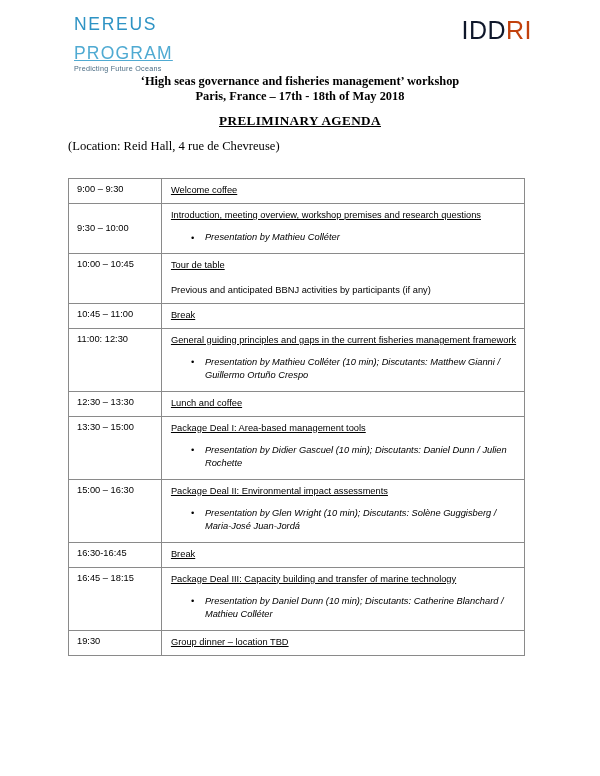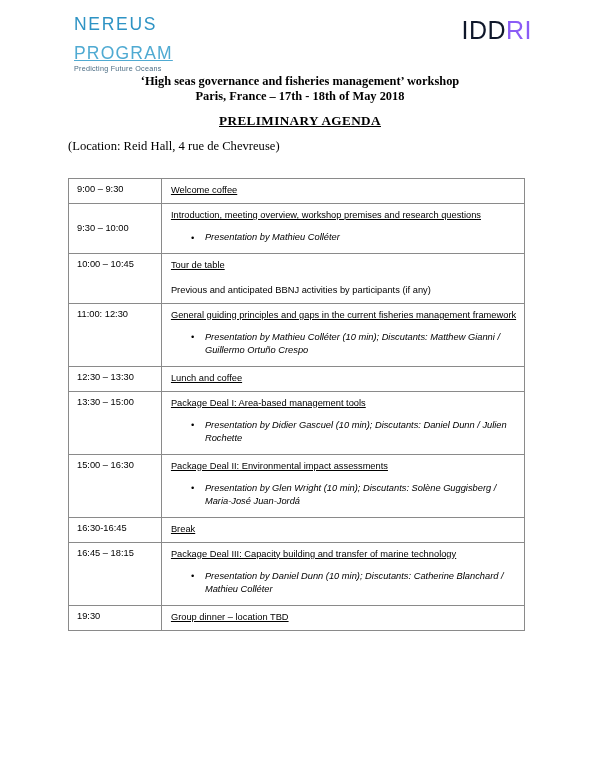--- a/index.html
+++ b/index.html
@@ -72,21 +72,21 @@
     right: 68px;
     top: 6px;
     font-family: "Liberation Sans", sans-serif;
     font-size: 25px;
     font-weight: 400;
     letter-spacing: 0.5px;
     line-height: 1;
     user-select: none;
   }
   .iddri-red { color: #0f172a; }
-  .iddri-gray { color: #8b5cf6; }
+  .iddri-gray { color: #c2410c; }
 
   
   .doc-title {
     position: absolute;
     top: 74px;
     left: 0;
     width: 600px;
     text-align: center;
     font-family: "Liberation Serif", serif;
     font-weight: bold;
@@ -232,20 +232,26 @@
           </td>
         </tr>
         <tr>
           <td class="time-col">10:00 – 10:45</td>
           <td class="desc-col">
             <span class="desc-main">Tour de table</span>
             <span class="desc-second">Previous and anticipated BBNJ activities by participants (if any)</span>
           </td>
         </tr>
         <tr>
+          <td class="time-col">10:45 – 11:00</td>
+          <td class="desc-col">
+            <span class="desc-main">Break</span>
+          </td>
+        </tr>
+        <tr>
           <td class="time-col">11:00: 12:30</td>
           <td class="desc-col">
             <span class="desc-main">General guiding principles and gaps in the current fisheries management framework</span>
             <ul class="bullet-list">
               <li>Presentation by Mathieu Colléter (10 min); Discutants: Matthew Gianni / Guillermo Ortuño Crespo</li>
             </ul>
           </td>
         </tr>
         <tr>
           <td class="time-col">12:30 – 13:30</td>

